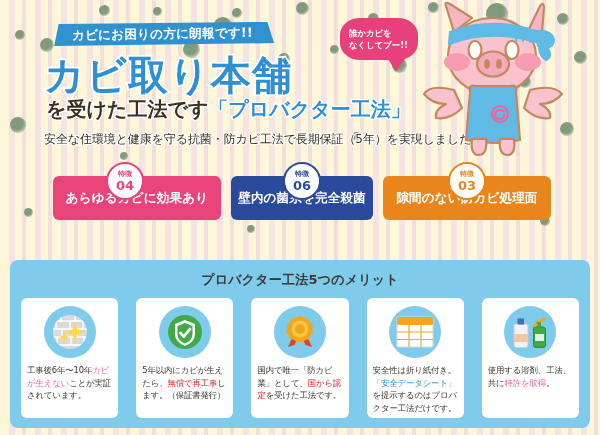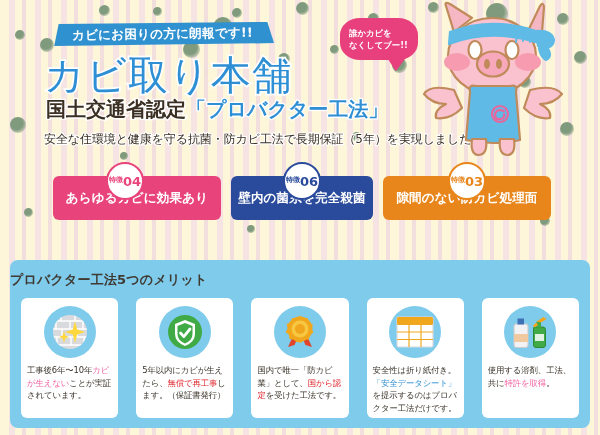--- a/index.html
+++ b/index.html
@@ -55,21 +55,21 @@
     letter-spacing: 0.3px;
     transform: rotate(-0.9deg);
     white-space: nowrap;
   }
 
   
   #main-title {
     position: absolute;
     left: 44px; top: 48px;
     font-size: 40px;
-    font-weight: normal;
+    font-weight: bold;
     color: #2f8fd4;
     letter-spacing: 1px;
     -webkit-text-stroke: 3.4px #ffffff;
     paint-order: stroke fill;
     white-space: nowrap;
   }
 
   
   #sub-title {
     position: absolute;
@@ -145,21 +145,21 @@
   #feature-1 { left: 53px;  width: 168px; background: #e8437b; }
   #feature-2 { left: 231px; width: 142px; background: #2a4a9c; }
   #feature-3 { left: 383px; width: 168px; background: #e8861c; }
 
   .badge {
     position: absolute;
     top: -14px;
     width: 38px; height: 38px;
     border-radius: 50%;
     background: #ffffff;
-    display: flex; flex-direction: row;
+    display: flex; flex-direction: column;
     align-items: center; justify-content: center;
     line-height: 1;
   }
   #feature-1 .badge { left: 53px;  border: 2.5px solid #e8437b; }
   #feature-2 .badge { left: 52px;  border: 2.5px solid #2a4a9c; }
   #feature-3 .badge { left: 65px;  border: 2.5px solid #e8861c; }
   .badge-word { font-size: 7px; font-weight: bold; margin-bottom: 1px; }
   .badge-num  { font-size: 13px; font-weight: bold; }
   #feature-1 .badge-word, #feature-1 .badge-num { color: #e8437b; }
   #feature-2 .badge-word, #feature-2 .badge-num { color: #2a4a9c; }
@@ -167,20 +167,21 @@
 
   
   #merits-panel {
     position: absolute;
     left: 10px; top: 260px;
     width: 580px; height: 168px;
     background: #7ecbec;
     border-radius: 8px;
   }
   #merits-title {
+    text-align: center;
     font-size: 13px;
     font-weight: bold;
     color: #3f3a32;
     padding-top: 11px;
     letter-spacing: 0.2px;
   }
   #merit-cards {
     position: absolute;
     left: 11px; top: 38px;
     width: 558px;
@@ -246,21 +247,21 @@
 
   <div id="ribbon-wrap">
     <div id="ribbon">
       <span id="ribbon-text">カビにお困りの方に朗報です!!</span>
     </div>
   </div>
 
   <div id="main-title">カビ取り本舗</div>
 
   <div id="sub-title">
-    <span class="dark">国土交通省認定</span><span class="blue">「プロバクター工法」</span>
+    <span class="dark">を受けた工法です</span><span class="blue">「プロバクター工法」</span>
   </div>
 
   <div id="lead-copy">安全な住環境と健康を守る抗菌・防カビ工法で長期保証（5年）を実現しました！</div>
 
   <div id="speech-bubble">
     <span>誰かカビを</span>
     <span>なくしてブー!!</span>
   </div>
 
   <svg id="mascot" viewBox="0 0 150 160">

